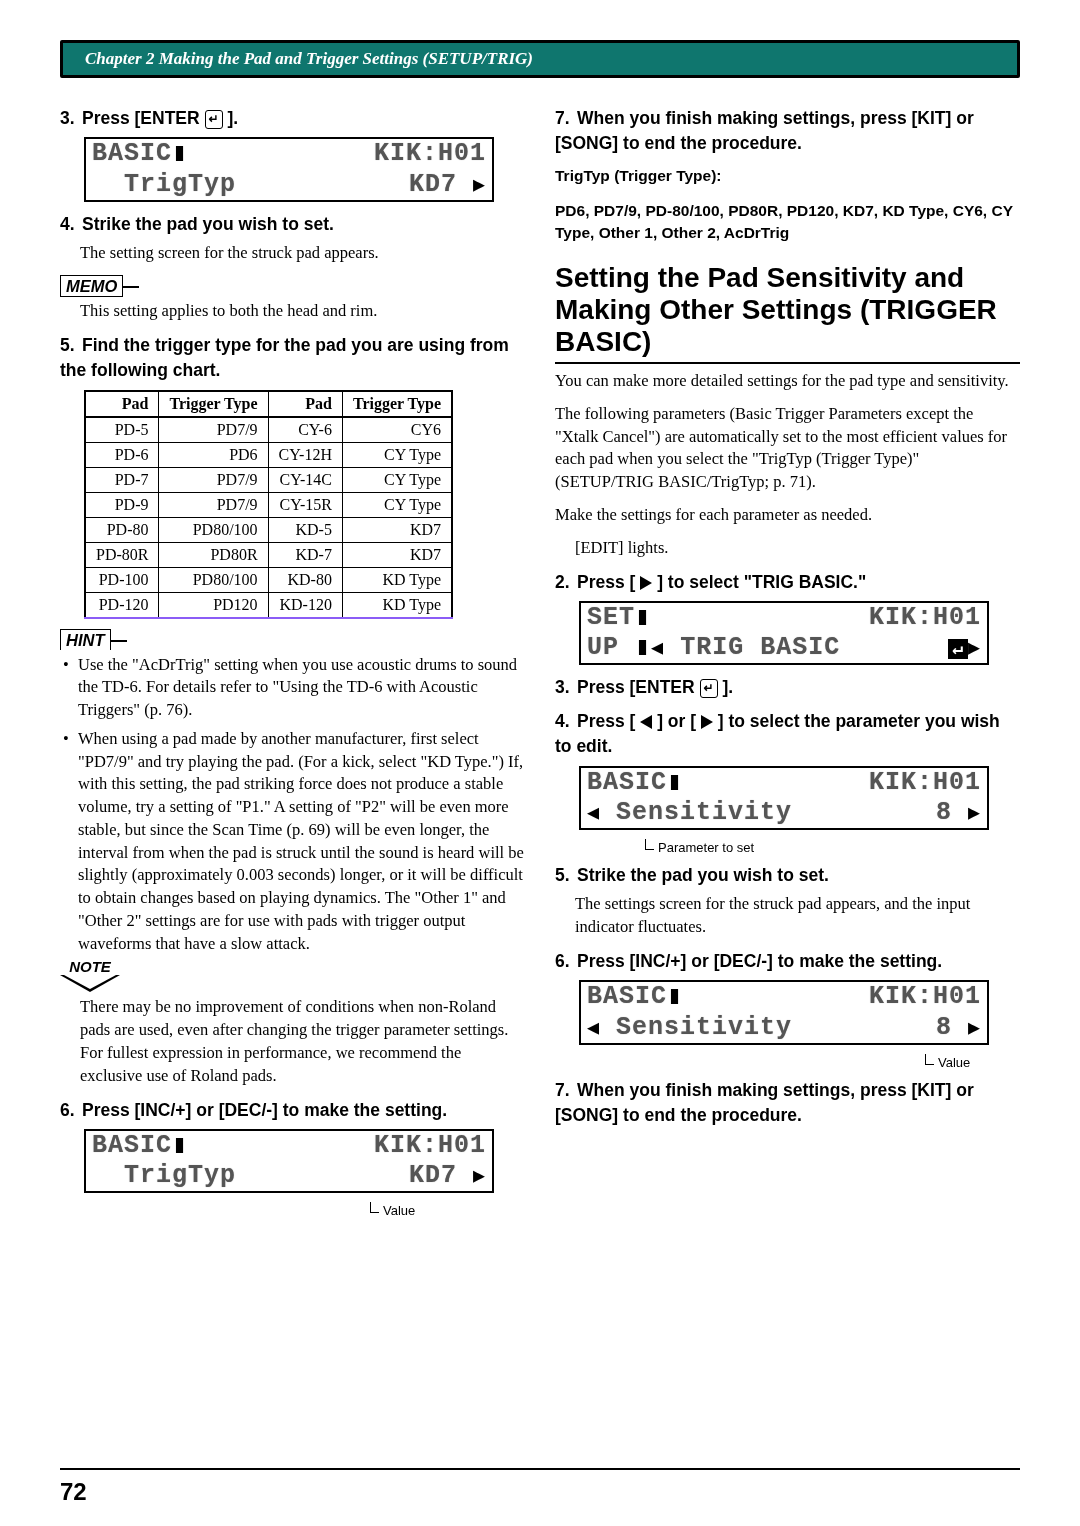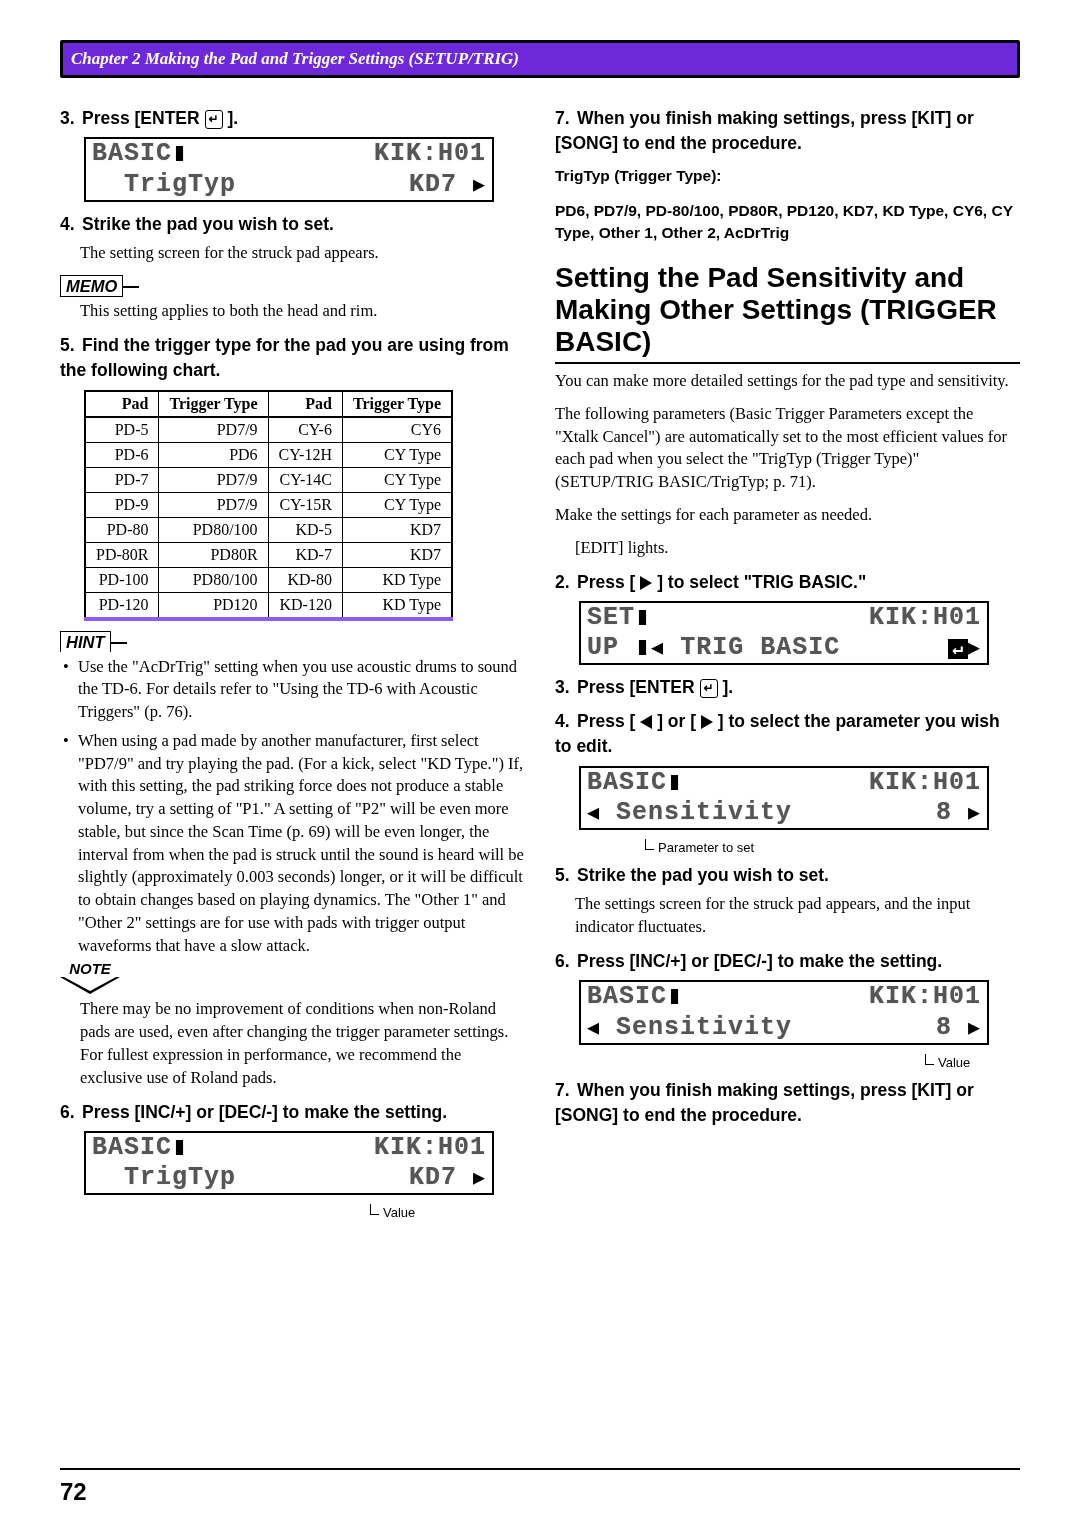--- a/index.html
+++ b/index.html
@@ -1,37 +1,37 @@
 <!DOCTYPE html>
 <html><head>
 <meta charset="utf-8">
 <style>
 body{margin:0;background:#fff;font-family:Georgia,'Times New Roman',serif}
 .page{width:1080px;height:1526px;margin:0 auto;padding:40px 60px 30px;box-sizing:border-box;position:relative}
-.header-bar{background:#6d28d9;color:#fff;font-style:italic;font-weight:bold;padding:6px 8px;border:3px solid #000;border-radius:2px;font-size:17px;font-family:Georgia,serif;margin-bottom:20px}
+.header-bar{background:#0f766e;color:#fff;font-style:italic;font-weight:bold;padding:6px 22px;border:3px solid #000;border-radius:2px;font-size:17px;font-family:Georgia,serif;margin-bottom:20px}
 .cols{display:flex;gap:30px}
 .col{flex:1;min-width:0}
 .step{font-weight:bold;font-size:17.5px;font-family:Arial,Helvetica,sans-serif;margin:8px 0 5px;line-height:1.45}
 .step .num{display:inline-block;width:22px}
 .body{font-size:16.5px;line-height:1.38;font-family:Georgia,serif;margin:3px 0 10px}
 .ind{margin-left:20px}
 .lcd{border:2.5px solid #000;margin:6px 0 10px 24px;font-family:'Courier New',monospace;font-size:25px;font-weight:bold;letter-spacing:1px;width:410px;box-sizing:border-box;line-height:1.05}
 .lcd-row{display:flex;padding:2px 6px;align-items:center}
 .dotted{color:#555;text-shadow:0 0 1px #aaa}
 .lcd-inv{background:#000;color:#fff;padding:0 4px;font-size:18px}
 .arr{font-size:20px}
 .lcd-r .lcd-row{justify-content:space-between}
 .tag{font-style:italic;font-weight:bold;font-size:16.5px;border:1.5px solid #000;padding:1px 5px 0;display:inline-block;position:relative;font-family:Arial,sans-serif}
 .tag-line{display:inline-block;width:16px;height:2px;background:#000;vertical-align:middle;position:relative;top:-1px}
 .memo{border-bottom:1.5px solid #000}
 table.tbl{border-collapse:collapse;margin:6px 0 10px 24px;font-size:16px}
 .tbl th,.tbl td{border:1px solid #000;padding:3px 10px;text-align:right;font-family:Georgia,serif}
 .tbl th{font-weight:bold}
 .tbl .thick-top{border-top:2px solid #000}
-.tbl .thick-bot{border-bottom:4px solid #8b5cf6}
+.tbl .thick-bot{border-bottom:2px solid #8b5cf6}
 .tbl .thick-l{border-left:2px solid #000}
 .tbl .thick-r{border-right:2px solid #000}
 ul.bul{list-style:none;padding:0;margin:4px 0}
 ul.bul li{position:relative;padding-left:18px;margin-bottom:6px;font-size:16.5px;line-height:1.38}
 ul.bul li::before{content:"•";position:absolute;left:3px}
 .h2{font-family:Arial,Helvetica,sans-serif;font-weight:bold;font-size:28px;line-height:1.15;margin:18px 0 6px;border-bottom:2px solid #000;padding-bottom:4px}
 .sub{font-family:Arial,sans-serif;font-weight:bold;font-size:15.5px;margin-top:10px}
 .sub2{font-family:Arial,sans-serif;font-weight:bold;font-size:15.5px;line-height:1.4}
 .annot{font-family:Arial,sans-serif;font-size:13px;display:flex;align-items:flex-start}
 .enter-icon{display:inline-block;border:1.5px solid #000;border-radius:3px;padding:0 3px;font-size:12px;vertical-align:middle;font-family:Arial}

